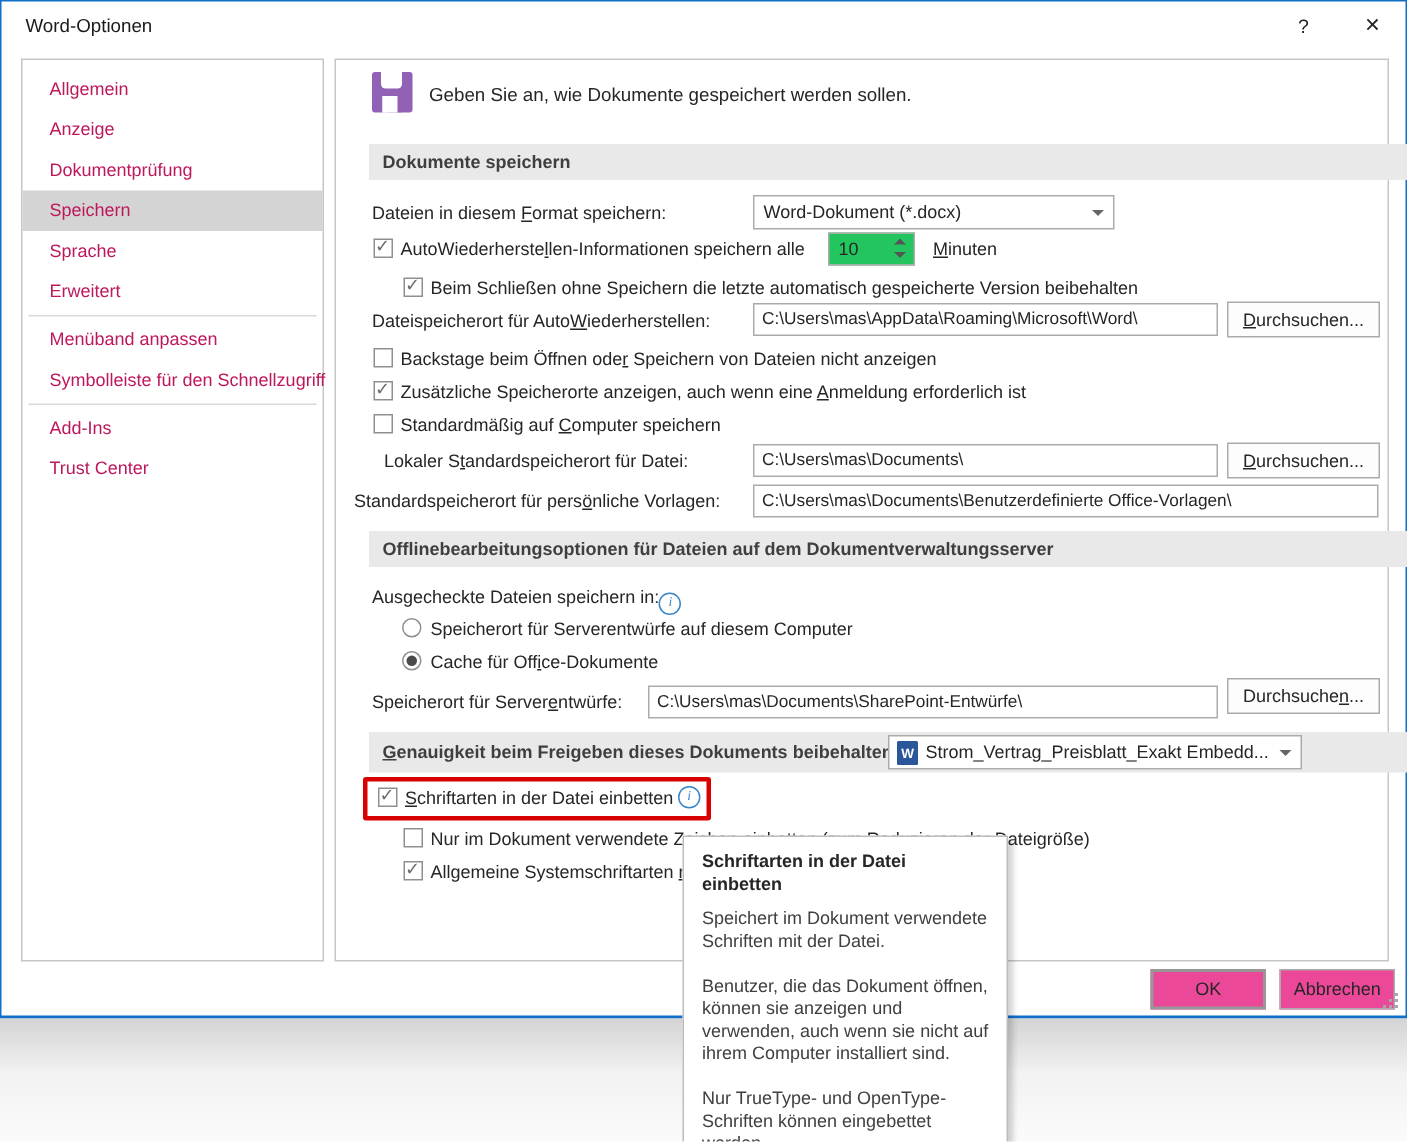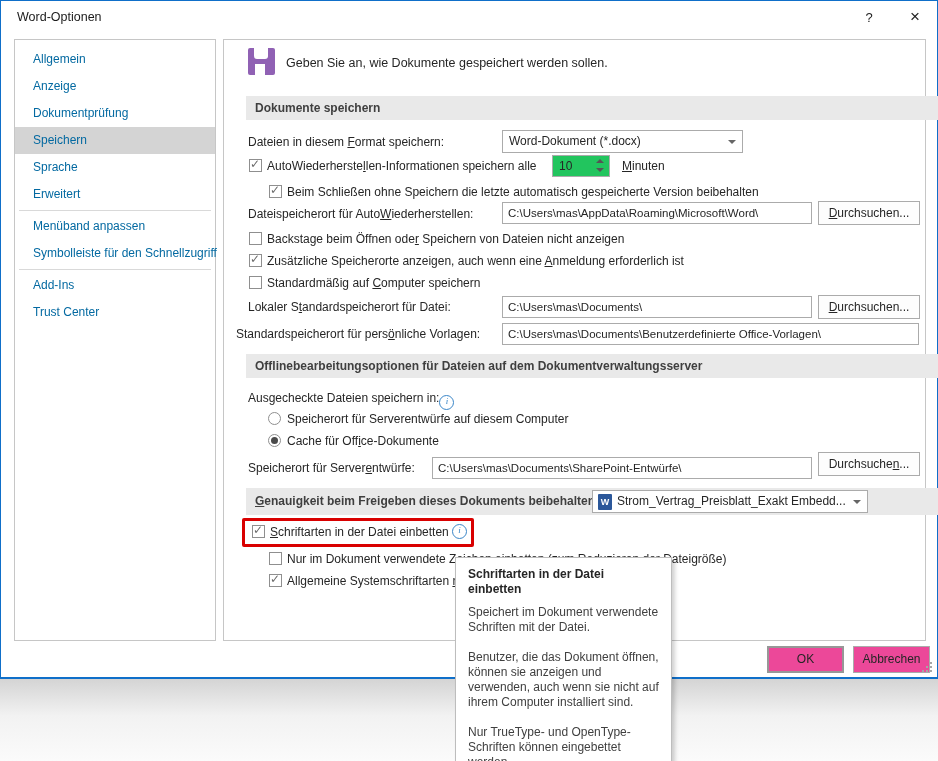--- a/index.html
+++ b/index.html
@@ -9,21 +9,21 @@
           border:1px solid #0f6fc9;border-bottom-width:2px;box-sizing:border-box;}
   .backdrop{position:absolute;left:0;top:679px;width:938px;height:82px;
             background:linear-gradient(#d4d4d4,#f2f2f2 45%,#fbfbfb);}
   .titlebar-text{position:absolute;left:16px;top:9px;font-size:12.5px;color:#1a1a1a;white-space:nowrap;}
   .cap-help{position:absolute;left:858px;top:7px;width:20px;height:20px;text-align:center;
             font-size:13px;color:#222;line-height:20px;}
   .cap-close{position:absolute;left:902px;top:4px;width:24px;height:24px;text-align:center;
              font-size:17px;color:#222;line-height:24px;}
   .sidebar{position:absolute;left:13px;top:38px;width:202px;height:602px;background:#fff;
            border:1px solid #c6c6c6;box-sizing:border-box;padding-top:6px;}
-  .side-item{height:27px;line-height:27px;padding-left:18px;font-size:12px;color:#0369a1;white-space:nowrap;}
+  .side-item{height:27px;line-height:27px;padding-left:18px;font-size:12px;color:#be185d;white-space:nowrap;}
   .side-item.selected{background:#d4d4d4;}
   .side-sep{border-top:1px solid #d9d9d9;margin:2px 4px;}
   .main{position:absolute;left:222px;top:38px;width:703px;height:602px;background:#fff;
         border:1px solid #c6c6c6;box-sizing:border-box;}
   .lbl{position:absolute;font-size:12px;color:#262626;white-space:nowrap;}
   .band{position:absolute;left:22px;width:811px;height:24px;background:#e9e9e9;
         font-size:12px;font-weight:bold;color:#3f3f3f;line-height:24px;padding-left:9px;
         box-sizing:border-box;white-space:nowrap;}
   .band3{height:27px;line-height:27px;}
   .field{position:absolute;height:22px;border:1px solid #ababab;background:#fff;font-size:11.5px;
@@ -134,21 +134,21 @@
 
       <div class="cb" style="left:25px;top:192px;" data-checked="false"></div>
       <div class="lbl" style="left:43px;top:192px;">Backstage beim Öffnen ode<u>r</u> Speichern von Dateien nicht anzeigen</div>
 
       <div class="cb" style="left:25px;top:214px;" data-checked="true"></div>
       <div class="lbl" style="left:43px;top:214px;">Zusätzliche Speicherorte anzeigen, auch wenn eine <u>A</u>nmeldung erforderlich ist</div>
 
       <div class="cb" style="left:25px;top:236px;" data-checked="false"></div>
       <div class="lbl" style="left:43px;top:236px;">Standardmäßig auf <u>C</u>omputer speichern</div>
 
-      <div class="lbl" style="left:24px;top:260px;">Lokaler S<u>t</u>andardspeicherort für Datei:</div>
+      <div class="lbl" style="left:32px;top:260px;">Lokaler S<u>t</u>andardspeicherort für Datei:</div>
       <div class="field" style="left:278px;top:256px;width:310px;">C:\Users\mas\Documents\</div>
       <div class="btn" style="left:594px;top:255px;width:102px;"><u>D</u>urchsuchen...</div>
 
       <div class="lbl" style="left:12px;top:287px;">Standardspeicherort für pers<u>ö</u>nliche Vorlagen:</div>
       <div class="field" style="left:278px;top:283px;width:417px;">C:\Users\mas\Documents\Benutzerdefinierte Office-Vorlagen\</div>
 
       <div class="band" style="top:314px;">Offlinebearbeitungsoptionen für Dateien auf dem Dokumentverwaltungsserver</div>
 
       <div class="lbl" style="left:24px;top:351px;"><span>Ausgecheckte Dateien speichern in:</span><span class="info"></span></div>
 

